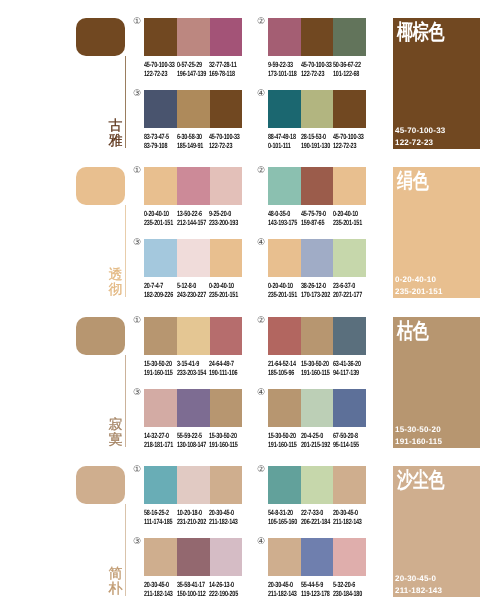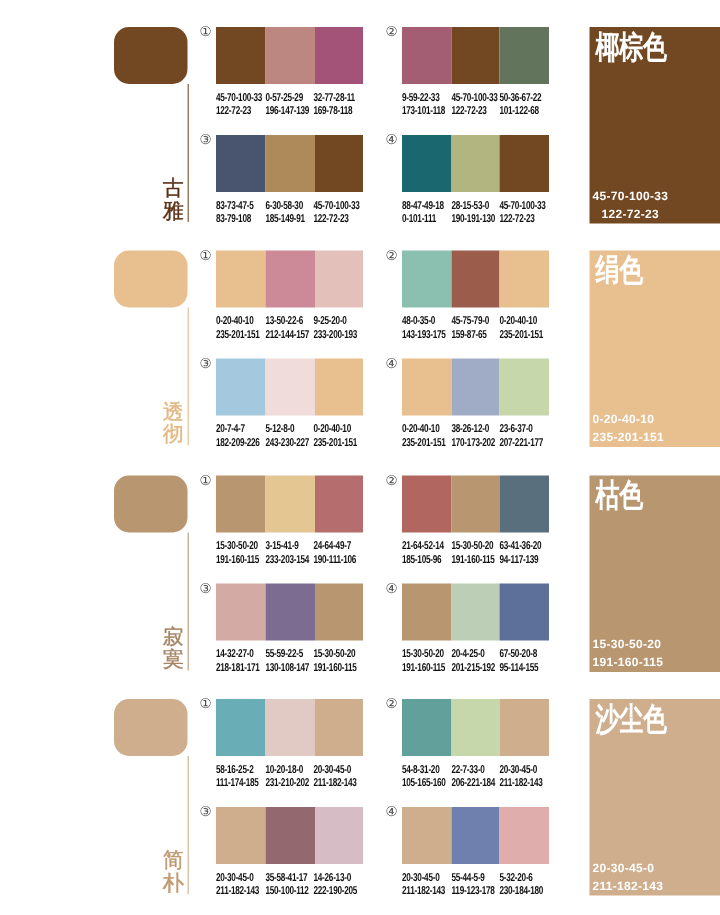--- a/index.html
+++ b/index.html
@@ -116,21 +116,21 @@
         </div>
         <div class="code" style="position: absolute; left: 33px;">
           <div>28-15-53-0</div>
           <div>190-191-130</div>
         </div>
         <div class="code" style="position: absolute; left: 65px;">
           <div>45-70-100-33</div>
           <div>122-72-23</div>
         </div>
       </div>
-      <div class="panel" style="top: 18px; background: rgb(113, 72, 33); text-align: center;">
+      <div class="panel" style="top: 18px; background: rgb(113, 72, 33);">
         <div class="panel-name">椰棕色</div>
         <div class="panel-codes">
           <div>45-70-100-33</div>
           <div>122-72-23</div>
         </div>
       </div>
     </div>
     <div class="section" style="top: 149px;">
       <div class="chip" style="background: rgb(232, 191, 143);"></div>
       <div class="vline" style="background: rgb(232, 205, 171);"></div>

